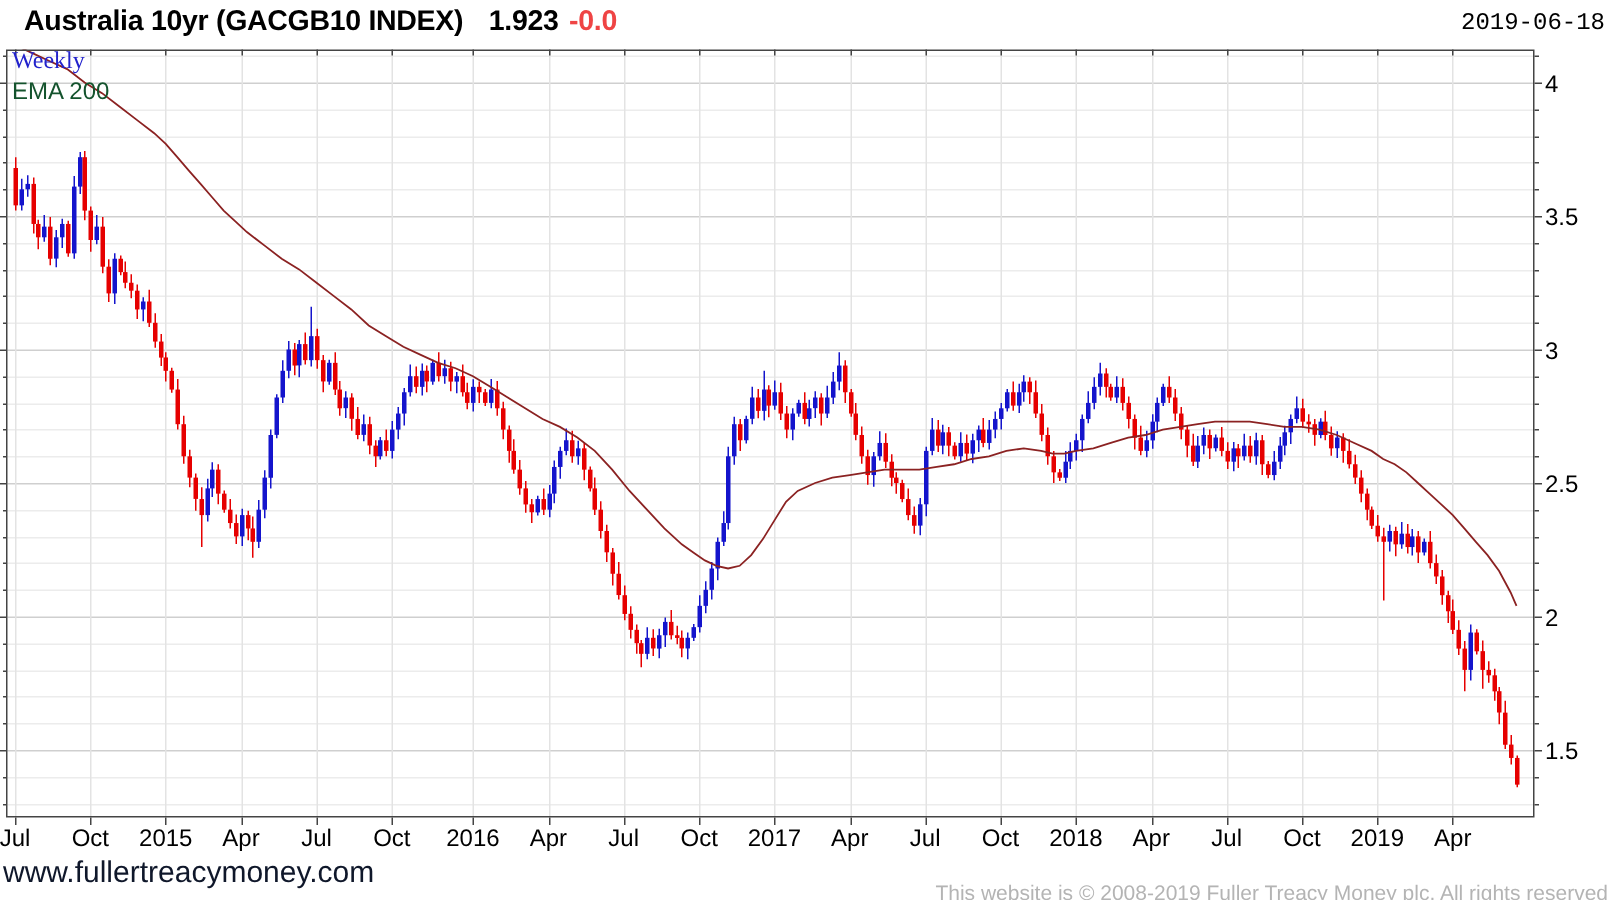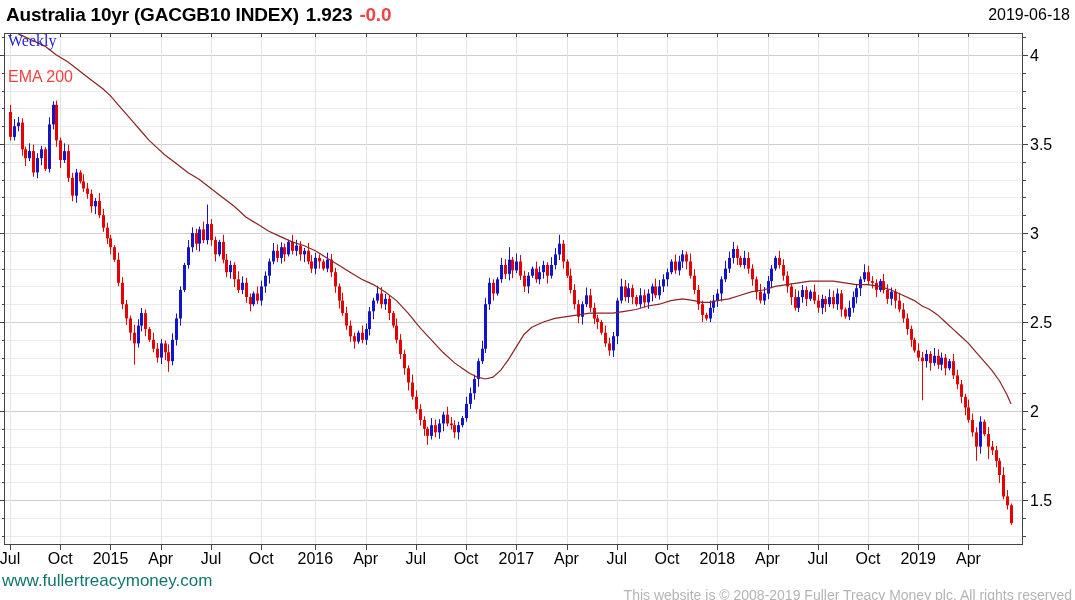--- a/index.html
+++ b/index.html
@@ -1,25 +1,25 @@
 <!DOCTYPE html>
 <html><head>
 <meta charset="utf-8">
 <style>
   html,body{margin:0;padding:0;}
   body{width:1075px;height:600px;background:#ffffff;position:relative;overflow:hidden;
        font-family:"Liberation Sans",sans-serif;}
   .title-row{position:absolute;left:6px;top:4px;font-size:19px;font-weight:700;color:#000;
              letter-spacing:-0.2px;white-space:nowrap;}
-  .title-row .gap{margin-right:7px;}
+  .title-row .gap{margin-right:7px;margin-left:10px;}
   .chg{color:#ef4444;}
-  .chart-date{position:absolute;right:5px;top:6px;font-size:16px;color:#000;}
+  .chart-date{position:absolute;right:5px;top:6px;font-size:16px;color:#000;font-family:Liberation Mono, monospace;}
   .legend-weekly{position:absolute;left:8px;top:32px;font-size:16px;color:#2222cc;font-family:Liberation Serif, serif;}
-  .legend-ema{position:absolute;left:8px;top:68px;font-size:16px;color:#ef4444;}
-  .flink{position:absolute;left:2px;top:571px;font-size:17px;color:#0f766e;cursor:pointer;}
+  .legend-ema{position:absolute;left:8px;top:53px;font-size:16px;color:#14532d;}
+  .flink{position:absolute;left:2px;top:571px;font-size:20px;color:#0f172a;cursor:pointer;}
   .fcopy{position:absolute;right:3px;top:575px;font-size:14px;color:#b4b4b4;margin-top:12px;}
   #chart{position:absolute;left:0;top:0;}
   #chart text{font-family:"Liberation Sans",sans-serif;font-size:16px;fill:#000;}
 </style>
 </head>
 <body>
 
 <div class="title-row"><span class="gap">Australia 10yr (GACGB10 INDEX)</span><span class="gap">1.923</span><span class="chg">-0.0</span></div>
 
 <div class="chart-date">2019-06-18</div>

